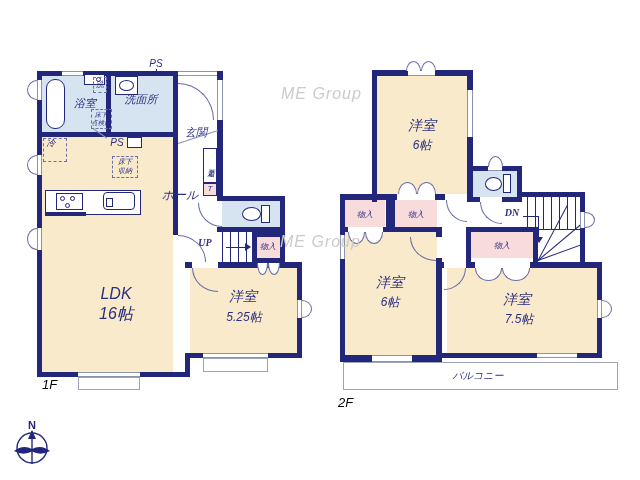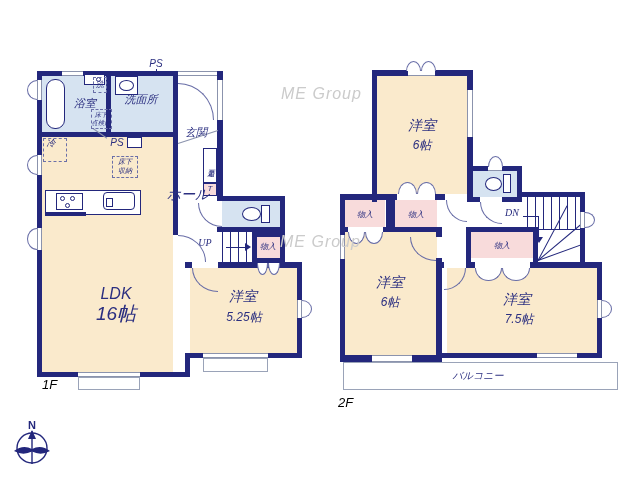--- a/index.html
+++ b/index.html
@@ -11,21 +11,21 @@
   .wet{background:#d6e3f1}
   .pink{background:#f8dbdb}
   .box{background:#fff;border:1px solid #23277c}
   .dash{border:1px dashed #6a6fa8}
   .winH{background:#fff;border-top:1px solid #8b93ad;border-bottom:1px solid #8b93ad}
   .winV{background:#fff;border-left:1px solid #8b93ad;border-right:1px solid #8b93ad}
   .gap{background:#fff}
   .porch{background:#fff;border:1px solid #9aa3b8}
   .lb{color:#2b2f80;text-align:center;transform:translate(-50%,-50%);line-height:1.25;white-space:pre-line}
   .lbL{color:#000000;line-height:1.2}
-  .it{font-style:italic;font-weight:normal;font-family:"Liberation Serif","DejaVu Serif",serif}
+  .it{font-style:italic;font-weight:bold;font-family:"Liberation Serif","DejaVu Serif",serif}
   .vert{writing-mode:vertical-rl;transform:translate(-50%,-50%)}
   .aTR{border-top:1px solid #676ca6;border-right:1px solid #676ca6;border-top-right-radius:100% 100%}
   .aBL{border-left:1px solid #676ca6;border-bottom:1px solid #676ca6;border-bottom-left-radius:100% 100%}
   .aBR{border-right:1px solid #676ca6;border-bottom:1px solid #676ca6;border-bottom-right-radius:100% 100%}
   .bU{border:1px solid #676ca6;border-bottom:0;border-radius:50% 50% 0 0/100% 100% 0 0;background:#fff}
   .bD{border:1px solid #676ca6;border-top:0;border-radius:0 0 50% 50%/0 0 100% 100%;background:#fff}
   .bL{border:1px solid #676ca6;border-right:0;border-radius:100% 0 0 100%/50% 0 0 50%;background:#fff}
   .bR{border:1px solid #676ca6;border-left:0;border-radius:0 100% 100% 0/0 50% 50% 0;background:#fff}
   .st{background:repeating-linear-gradient(90deg,#23277c 0 1px,transparent 1px 8px)}
   .ln{background:#23277c;height:1px;transform-origin:0 50%}
@@ -122,29 +122,29 @@
 
   <em class="f lb" style="left:85px;top:104px;font-size:11px">浴室</em>
   <em class="f lb" style="left:141px;top:100px;font-size:11px">洗面所</em>
   <em class="f lb" style="left:100px;top:85px;font-size:8px">洗</em>
   <em class="f lb" style="left:101px;top:119px;font-size:6.5px">床下
 点検口</em>
   <em class="f lb" style="left:156px;top:64px;font-size:10px">PS</em>
   <em class="f lb" style="left:196px;top:133px;font-size:11px">玄関</em>
   <em class="f lb vert" style="left:210px;top:164px;font-size:7px">下足箱</em>
   <em class="f lb" style="left:210px;top:189px;font-size:8px">T</em>
-  <em class="f lb" style="left:188px;top:195px;font-size:14px">ホール</em>
+  <em class="f lb" style="left:180px;top:195px;font-size:12px">ホール</em>
   <em class="f lb" style="left:51px;top:144px;font-size:9px">冷</em>
   <em class="f lb" style="left:117px;top:143px;font-size:10px">PS</em>
   <em class="f lb" style="left:125px;top:167px;font-size:7px">床下
 収納</em>
   <em class="f lb it" style="left:205px;top:243px;font-size:10px">UP</em>
   <em class="f lb" style="left:268px;top:247px;font-size:8px">物入</em>
   <em class="f lb" style="left:116px;top:294px;font-size:16px">LDK</em>
-  <em class="f lb" style="left:116px;top:314px;font-size:19px">16帖</em>
+  <em class="f lb" style="left:116px;top:314px;font-size:16px">16帖</em>
   <em class="f lb" style="left:243px;top:297px;font-size:14px">洋室</em>
   <em class="f lb" style="left:244px;top:317px;font-size:12px">5.25帖</em>
   <em class="f lbL" style="left:42px;top:377px;font-size:13px">1F</em>
 
   <b class="f cream" style="left:377px;top:76px;width:90px;height:118px"></b>
   <b class="f cream" style="left:345px;top:232px;width:92px;height:123px"></b>
   <b class="f cream" style="left:447px;top:268px;width:150px;height:85px"></b>
   <b class="f wet" style="left:473px;top:171px;width:44px;height:26px"></b>
   <b class="f pink" style="left:345px;top:200px;width:40px;height:27px"></b>
   <b class="f pink" style="left:395px;top:200px;width:42px;height:27px"></b>

